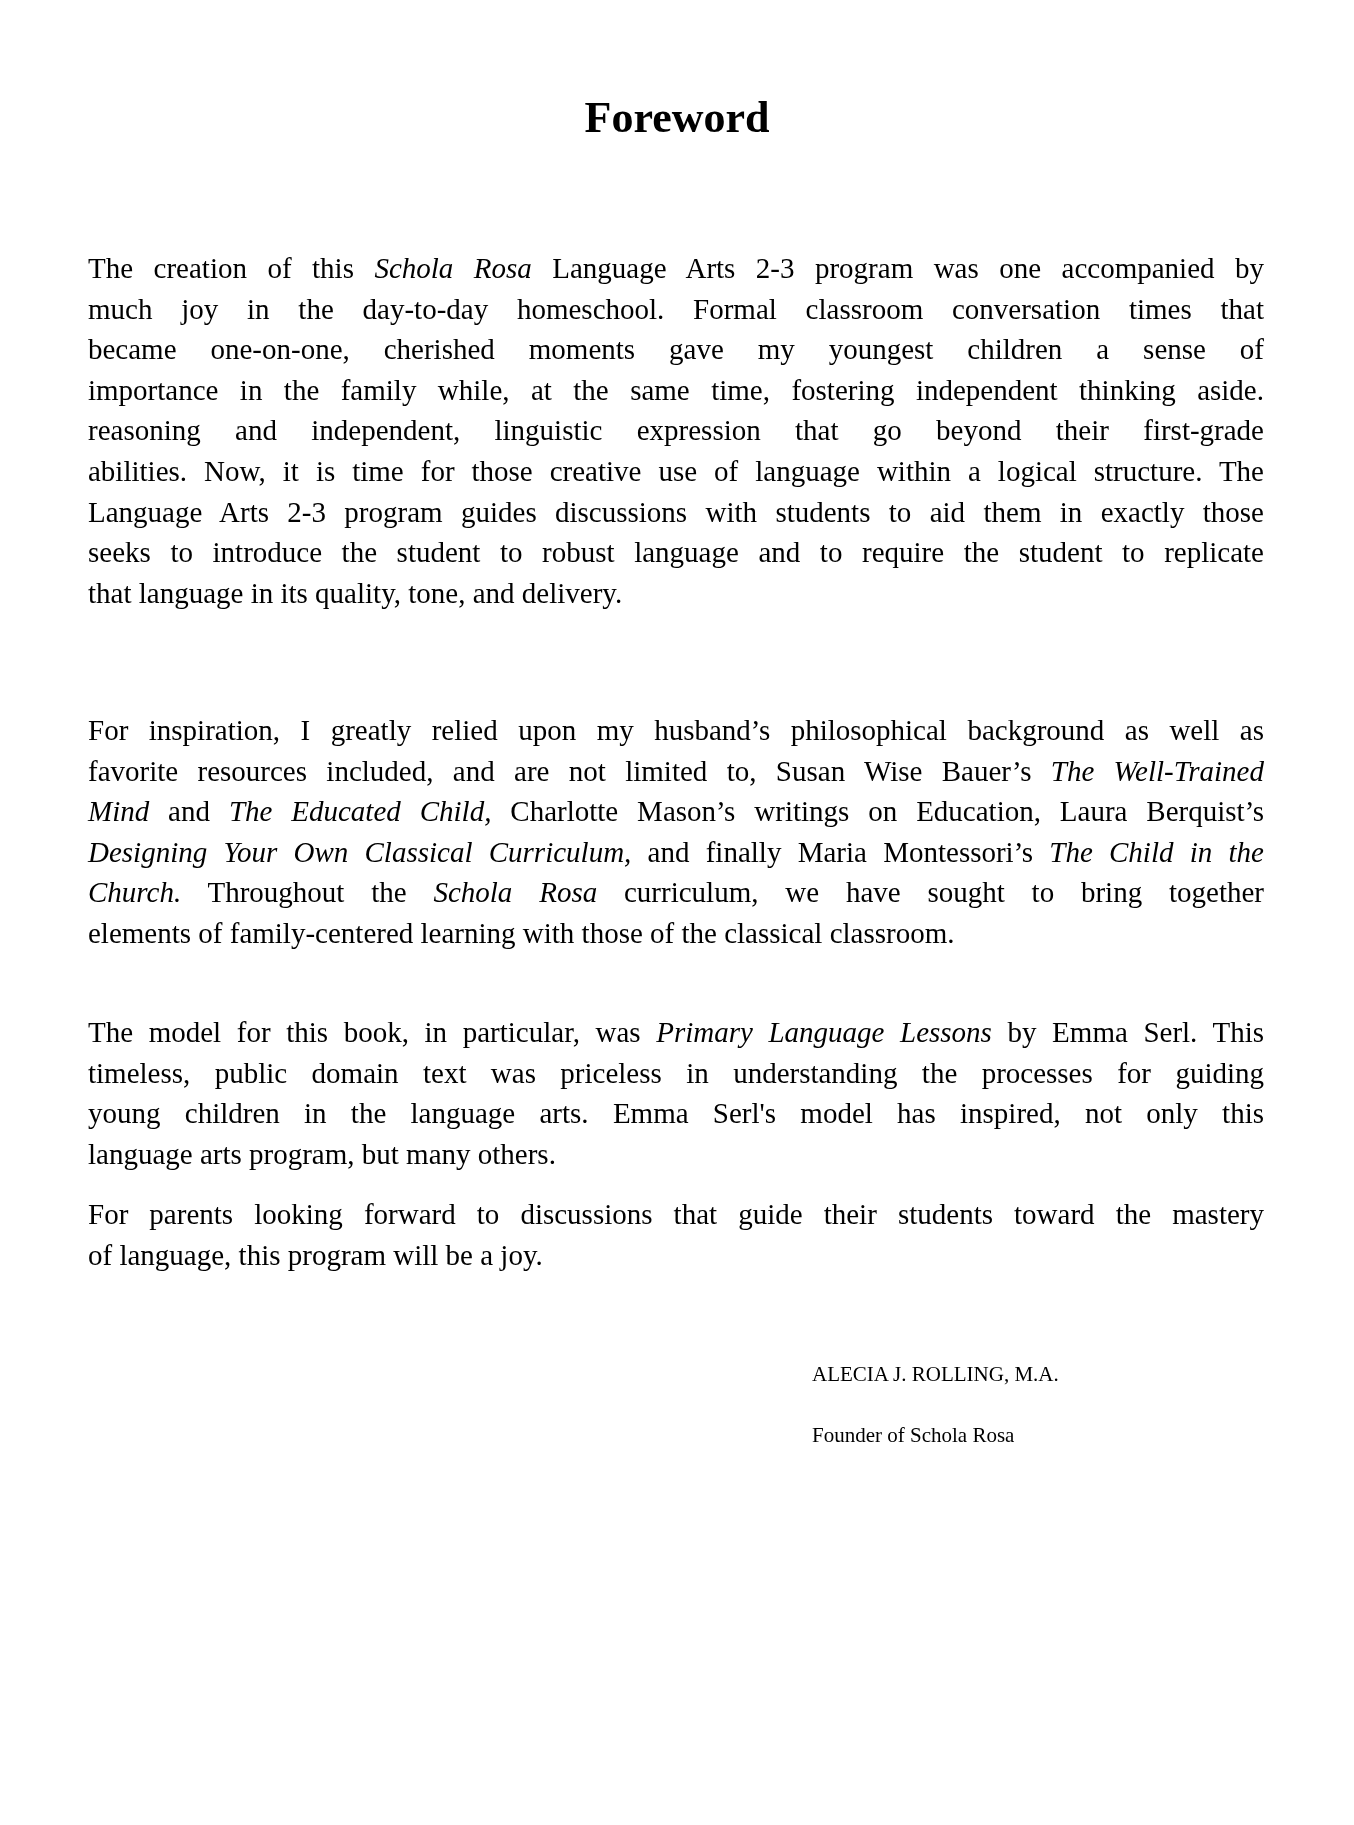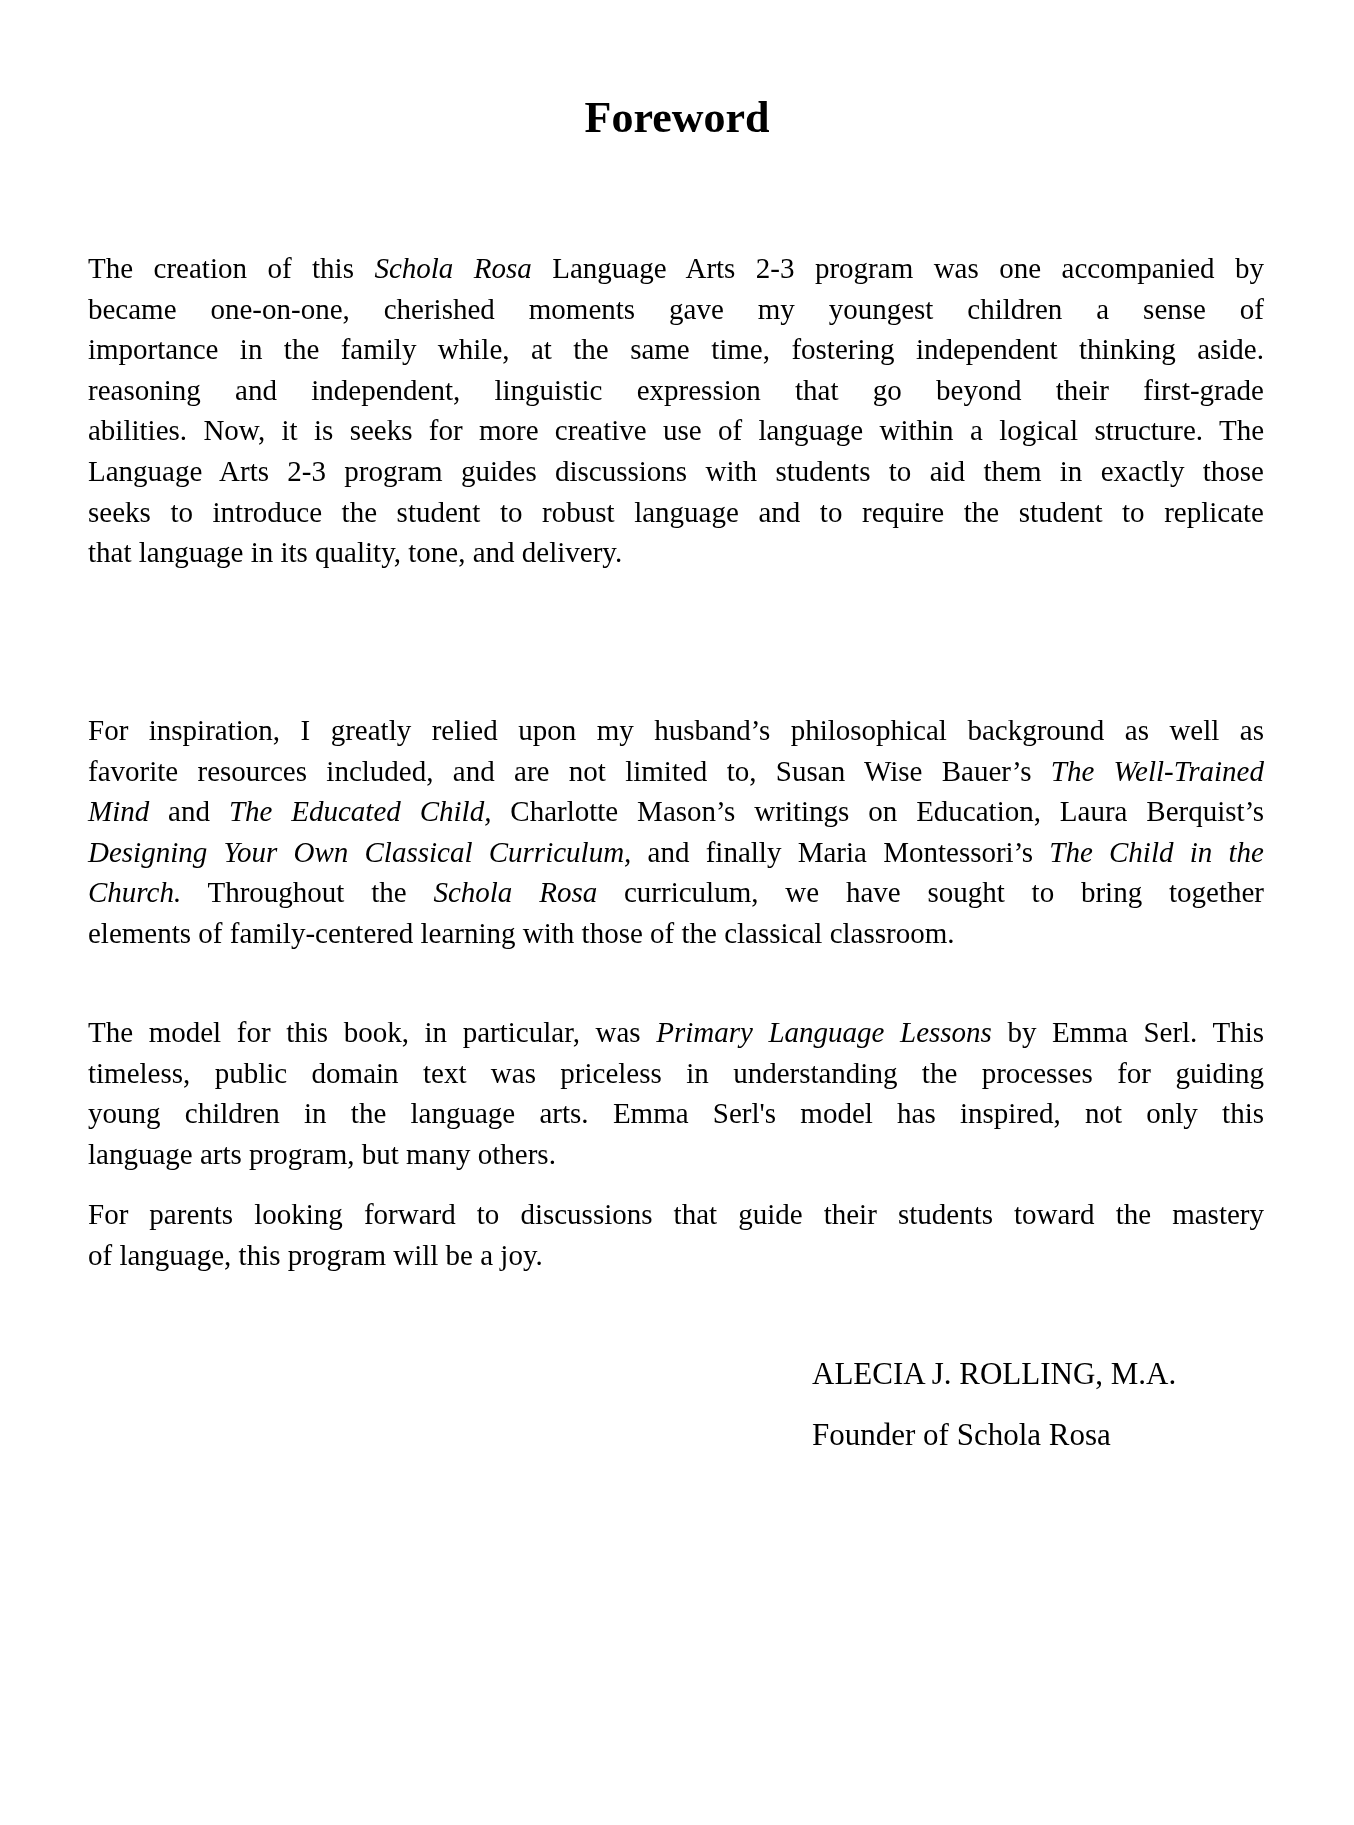--- a/index.html
+++ b/index.html
@@ -15,37 +15,38 @@
   }
   .line { display: block; height: 40.6px; white-space: nowrap; text-align: justify; text-align-last: justify; }
   .line.last { text-align-last: left; }
   .it { font-style: italic; }
   #p1 { top: 248px; }
   #p2 { top: 710px; }
   #p3 { top: 1012px; }
   #p4 { top: 1194px; }
   .sig {
     position: absolute; left: 812px;
-    font-family: "Liberation Serif", "DejaVu Serif", serif; font-size: 31px; line-height: 40px; white-space: nowrap;
+    font-family: "Liberation Serif", "DejaVu Serif", serif; font-size: 21px; line-height: 40px; white-space: nowrap;
   }
   #sig-name { top: 1354px; }
   #sig-role { top: 1415px; }
 </style>
 </head>
 <body>
 
 <div class="page">
   <h1 class="title" style="margin:0;">Foreword</h1>
 
   <div class="para" id="p1">
       <span class="line"><span>The creation of this </span><span class="it">Schola Rosa</span><span> Language Arts 2-3 program was one accompanied by</span></span>
+      <span class="line"><span>much joy in the day-to-day homeschool. Formal classroom conversation times that</span></span>
       <span class="line"><span>became one-on-one, cherished moments gave my youngest children a sense of</span></span>
       <span class="line"><span>importance in the family while, at the same time, fostering independent thinking aside.</span></span>
       <span class="line"><span>reasoning and independent, linguistic expression that go beyond their first-grade</span></span>
-      <span class="line"><span>abilities. Now, it is seeks for more creative use of language within a logical structure. The</span></span>
+      <span class="line"><span>abilities. Now, it is time for those creative use of language within a logical structure. The</span></span>
       <span class="line"><span>Language Arts 2-3 program guides discussions with students to aid them in exactly those</span></span>
       <span class="line"><span>seeks to introduce the student to robust language and to require the student to replicate</span></span>
       <span class="line last"><span>that language in its quality, tone, and delivery.</span></span>
     </div>
   <div class="para" id="p2">
       <span class="line"><span>For inspiration, I greatly relied upon my husband’s philosophical background as well as</span></span>
       <span class="line"><span>favorite resources included, and are not limited to, Susan Wise Bauer’s </span><span class="it">The Well-Trained</span></span>
       <span class="line"><span class="it">Mind</span><span> and </span><span class="it">The Educated Child,</span><span> Charlotte Mason’s writings on Education, Laura Berquist’s</span></span>
       <span class="line"><span class="it">Designing Your Own Classical Curriculum,</span><span> and finally Maria Montessori’s </span><span class="it">The Child in the</span></span>
       <span class="line"><span class="it">Church.</span><span> Throughout the </span><span class="it">Schola Rosa</span><span> curriculum, we have sought to bring together</span></span>

